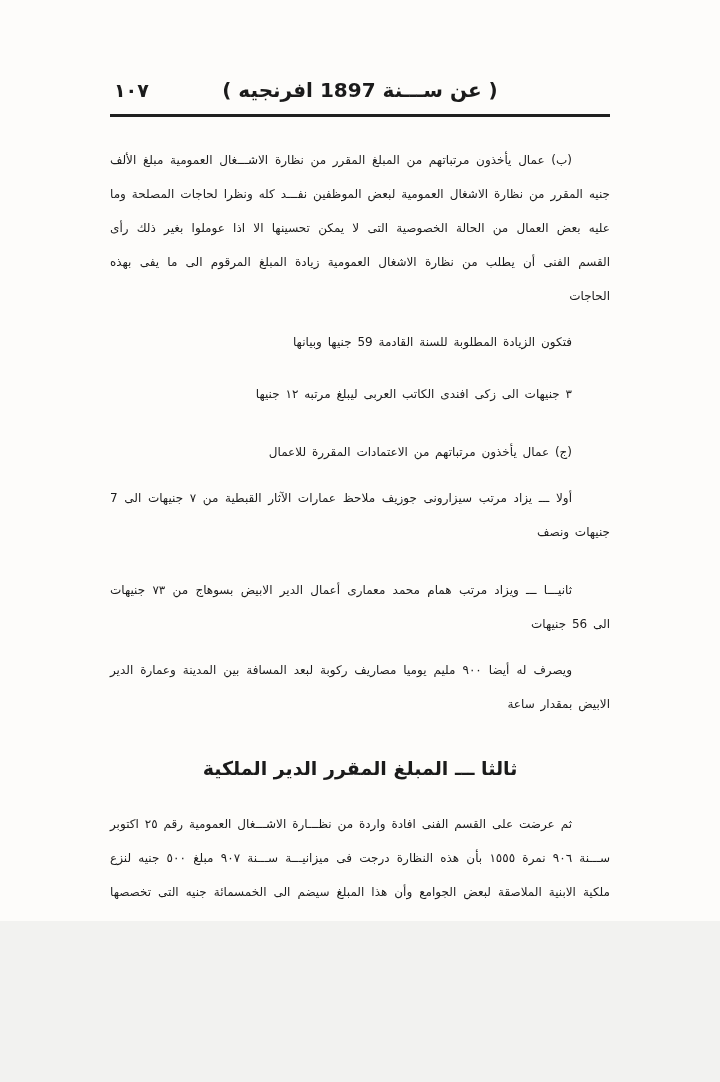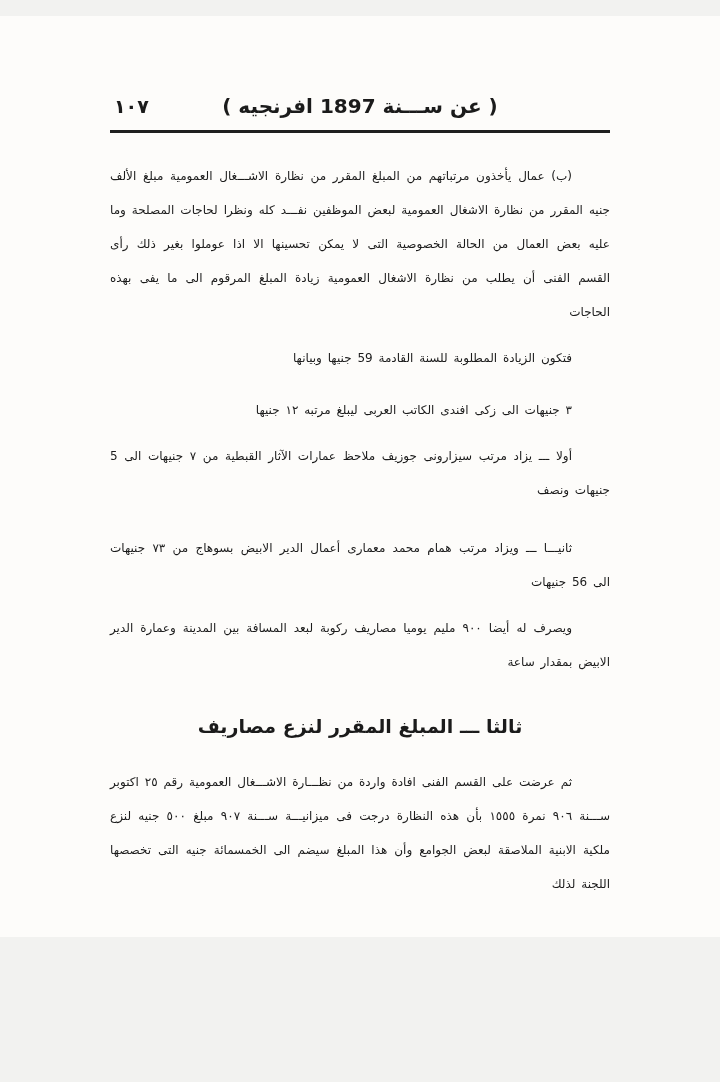--- a/index.html
+++ b/index.html
@@ -4,21 +4,21 @@
 <style>
   html, body {
     margin: 0;
     padding: 0;
     background: #f2f2f0;
   }
   .scan-page {
     position: relative;
     width: 720px;
     height: 921px;
-    margin: 16px auto;
+    margin: 0 auto;
     background: #fdfcfa;
     color: #1b1b1b;
     direction: rtl;
     font-family: "DejaVu Sans", sans-serif;
     box-sizing: border-box;
     padding: 78px 110px 44px 110px;
     overflow: hidden;
   }
   .page-header {
     position: relative;
@@ -76,26 +76,27 @@
 
   <div class="body-text">
 
     <p class="para">(ب) عمال يأخذون مرتباتهم من المبلغ المقرر من نظارة الاشـــغال العمومية مبلغ الألف جنيه المقرر من نظارة الاشغال العمومية لبعض الموظفين نفـــد كله ونظرا لحاجات المصلحة وما عليه بعض العمال من الحالة الخصوصية التى لا يمكن تحسينها الا اذا عوملوا بغير ذلك رأى القسم الفنى أن يطلب من نظارة الاشغال العمومية زيادة المبلغ المرقوم الى ما يفى بهذه الحاجات</p>
 
     <p class="para single gap-sm">فتكون الزيادة المطلوبة للسنة القادمة 59 جنيها وبيانها</p>
 
     <p class="para single gap-md">٣ جنيهات الى زكى افندى الكاتب العربى ليبلغ مرتبه ١٢ جنيها</p>
 
 
+    <p class="para single gap-lg">(ج) عمال يأخذون مرتباتهم من الاعتمادات المقررة للاعمال</p>
 
-    <p class="para gap-sm">أولا ـــ يزاد مرتب سيزارونى جوزيف ملاحظ عمارات الآثار القبطية من ٧ جنيهات الى 5 جنيهات ونصف</p>
+    <p class="para gap-sm">أولا ـــ يزاد مرتب سيزارونى جوزيف ملاحظ عمارات الآثار القبطية من ٧ جنيهات الى 7 جنيهات ونصف</p>
 
     <p class="para gap-lg">ثانيـــا ـــ ويزاد مرتب همام محمد معمارى أعمال الدير الابيض بسوهاج من ٧٣ جنيهات الى 56 جنيهات</p>
 
     <p class="para gap-sm">ويصرف له أيضا ٩٠٠ مليم يوميا مصاريف ركوبة لبعد المسافة بين المدينة وعمارة الدير الابيض بمقدار ساعة</p>
 
-    <p class="heading-center">ثالثا ـــ المبلغ المقرر لنزع مصاريف</p>
+    <p class="heading-center">ثالثا ـــ المبلغ المقرر الدير الملكية</p>
 
     <p class="para">ثم عرضت على القسم الفنى افادة واردة من نظـــارة الاشـــغال العمومية رقم ٢٥ اكتوبر ســـنة ٩٠٦ نمرة ١٥٥٥ بأن هذه النظارة درجت فى ميزانيـــة ســـنة ٩٠٧ مبلغ ٥٠٠ جنيه لنزع ملكية الابنية الملاصقة لبعض الجوامع وأن هذا المبلغ سيضم الى الخمسمائة جنيه التى تخصصها اللجنة لذلك</p>
 
   </div>
 
 </div>
 
 </body></html>

